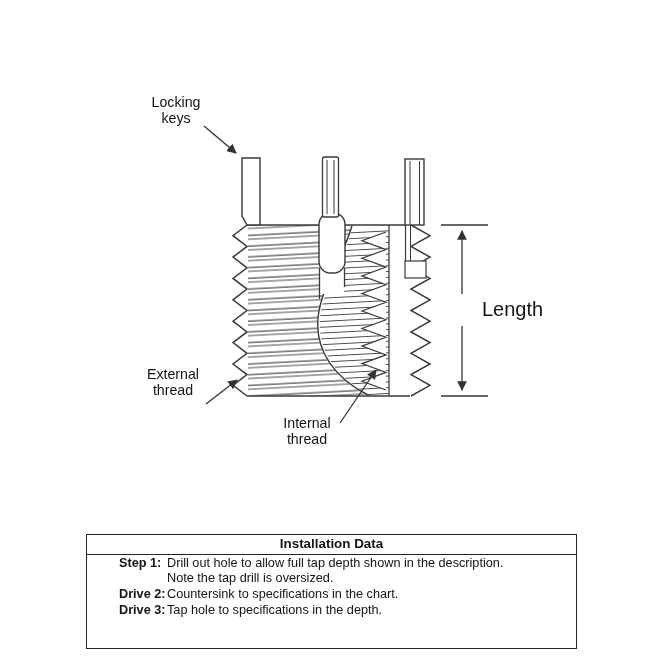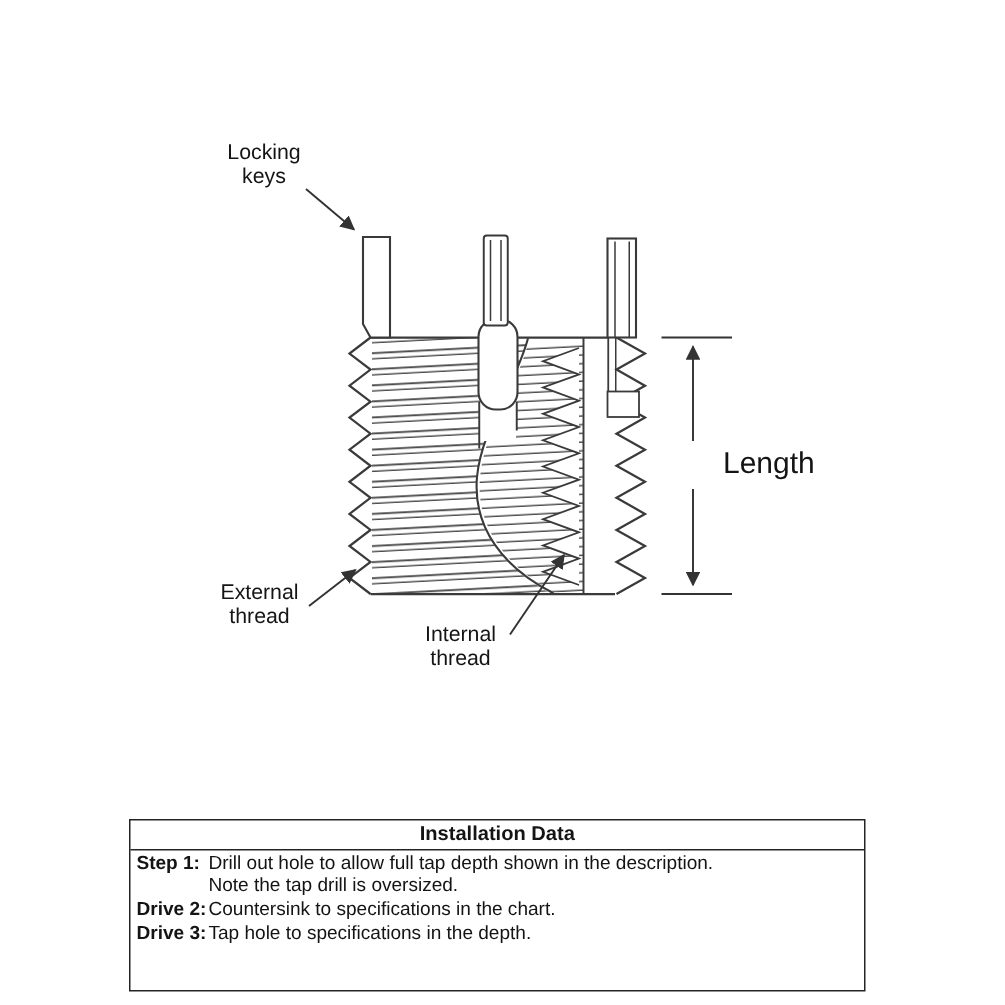--- a/index.html
+++ b/index.html
@@ -7,29 +7,29 @@
     position:relative;width:670px;height:670px;background:#ffffff;
     font-family:"Liberation Sans", sans-serif;color:#141414;overflow:hidden;
   }
   .dlabel{
     position:absolute;font-size:14.2px;line-height:15.5px;text-align:center;
     white-space:pre-line;color:#141414;
   }
   .dlabel.left-align{text-align:left;}
   svg{position:absolute;left:0;top:0;}
   .itable{
-    position:absolute;left:86px;top:546px;width:491px;height:115px;
+    position:absolute;left:86px;top:534px;width:491px;height:115px;
     border:1.6px solid #242424;box-sizing:border-box;background:#fff;
   }
   .itable-header{
     font-weight:bold;font-size:13.4px;text-align:center;
     padding-top:1px;height:17.5px;border-bottom:1.6px solid #242424;
   }
   .itable-rows{padding:1px 2px 0 4px;}
-  .itable-row{display:flex;font-size:12.7px;line-height:15.7px;}
+  .itable-row{display:flex;font-size:12.7px;line-height:15.7px;margin-left:28px;}
   .itable-row .rlabel{width:48px;flex:0 0 48px;font-weight:bold;}
   .itable-row .rtext{flex:1;}
 </style>
 </head>
 <body>
 
 <div class="stage">
 
   <svg width="670" height="670" viewBox="0 0 670 670">
     <defs>
@@ -108,21 +108,21 @@
     <g stroke="#333" stroke-width="1.3" fill="none">
       <line x1="204" y1="126" x2="236" y2="153" marker-end="url(#ah)"></line>
       <line x1="206" y1="404" x2="237" y2="380" marker-end="url(#ah)"></line>
       <line x1="340" y1="423" x2="376" y2="370" marker-end="url(#ah)"></line>
     </g>
   </svg>
 
   <div class="dlabel" style="left:141px;top:95px;width:70px;">Locking
 keys</div>
 
-  <div class="dlabel" style="left:138px;top:388px;width:70px;">External
+  <div class="dlabel" style="left:138px;top:367px;width:70px;">External
 thread</div>
 
   <div class="dlabel" style="left:272px;top:416px;width:70px;">Internal
 thread</div>
 
   <div class="dlabel left-align" style="left:438px;top:302px;width:62px;font-size:20px;margin-left:44px;">Length</div>
 
   <div class="itable">
     <div class="itable-header">Installation Data</div>
     <div class="itable-rows">

